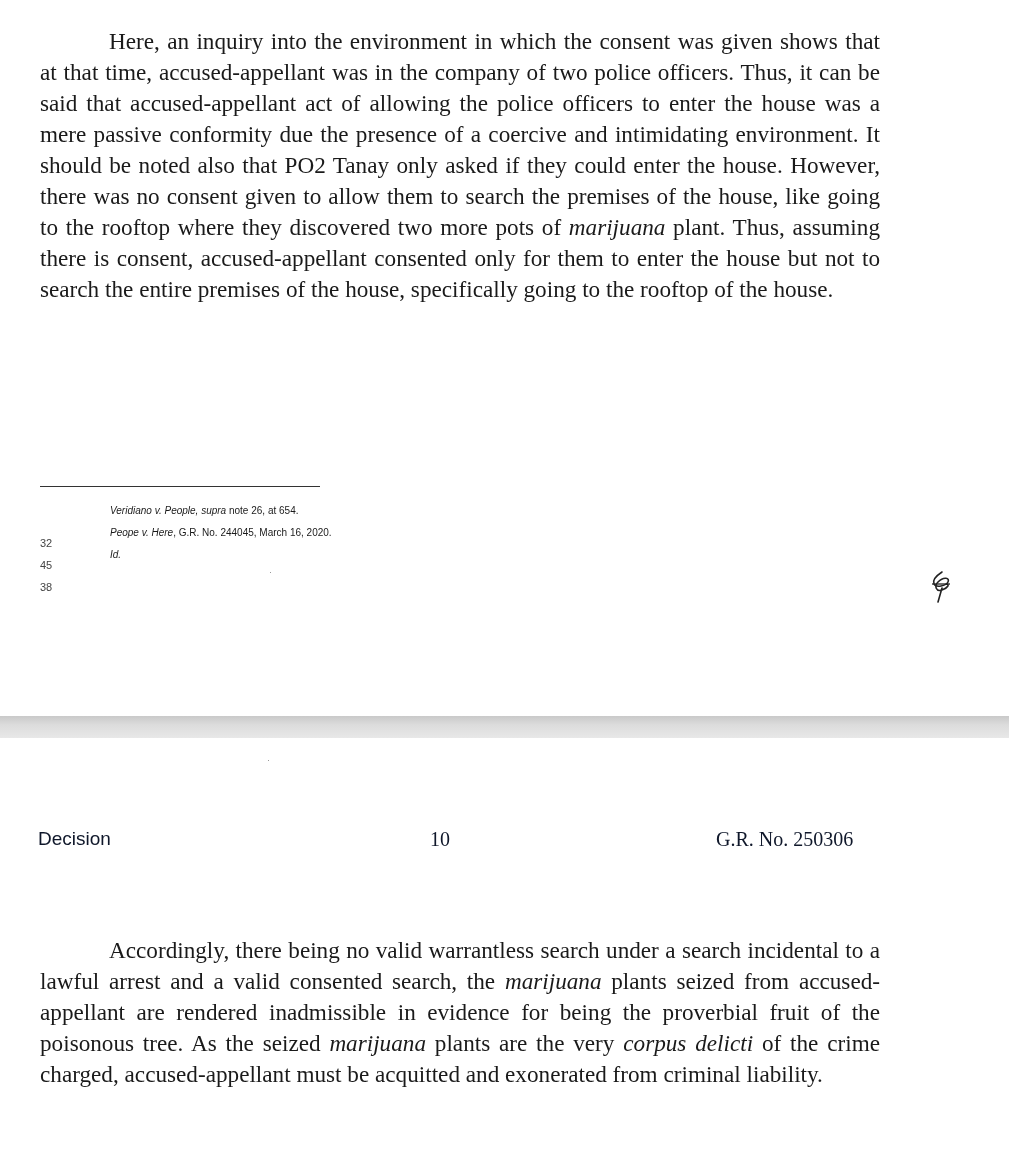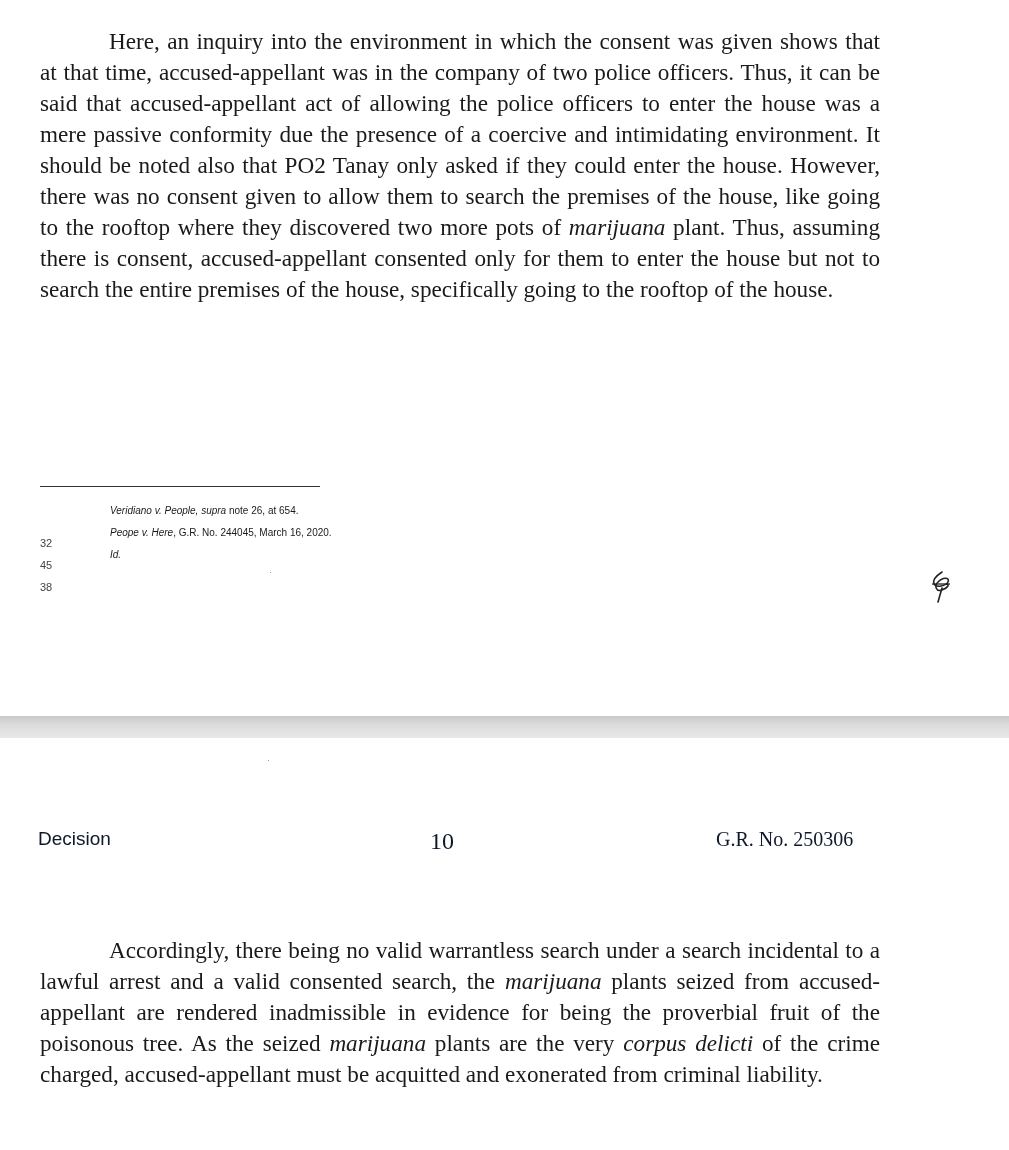--- a/index.html
+++ b/index.html
@@ -31,21 +31,21 @@
   .fn1 .fn-num, .fn2 .fn-num, .fn3 .fn-num { top: 0; margin-top: 32px; }
   i { font-style: italic; }
   .initial-mark {
     position: absolute; left: 926px; top: 568px; width: 30px; height: 40px;
   }
   .speck { position: absolute; width: 1px; height: 1px; background: #999; }
   .header {
     position: absolute; top: 828px; font-family: "Liberation Sans", sans-serif; font-size: 19px; color: #0f172a;
   }
   .h-left { left: 38px; }
-  .h-center { left: 430px; font-family: "Liberation Serif", serif; font-size: 24px; }
+  .h-center { left: 430px; font-family: "Liberation Serif", serif; font-size: 20px; }
   .h-right { left: 716px; font-family: "Liberation Serif", serif; font-size: 20px; }
 </style>
 </head>
 <body>
 
 <div class="page page-top">
   <p class="para p1"><span>Here, an inquiry into the environment in which the consent was given shows that at that time, accused-appellant was in the company of two police officers. Thus, it can be said that accused-appellant act of allowing the police officers to enter the house was a mere passive conformity due the presence of a coercive and intimidating environment. It should be noted also that PO2 Tanay only asked if they could enter the house. However, there was no consent given to allow them to search the premises of the house, like going to the rooftop where they discovered two more pots of </span><i>marijuana</i><span> plant. Thus, assuming there is consent, accused-appellant consented only for them to enter the house but not to search the entire premises of the house, specifically going to the rooftop of the house.</span></p>
 
   <div class="footnote-rule"></div>
 

